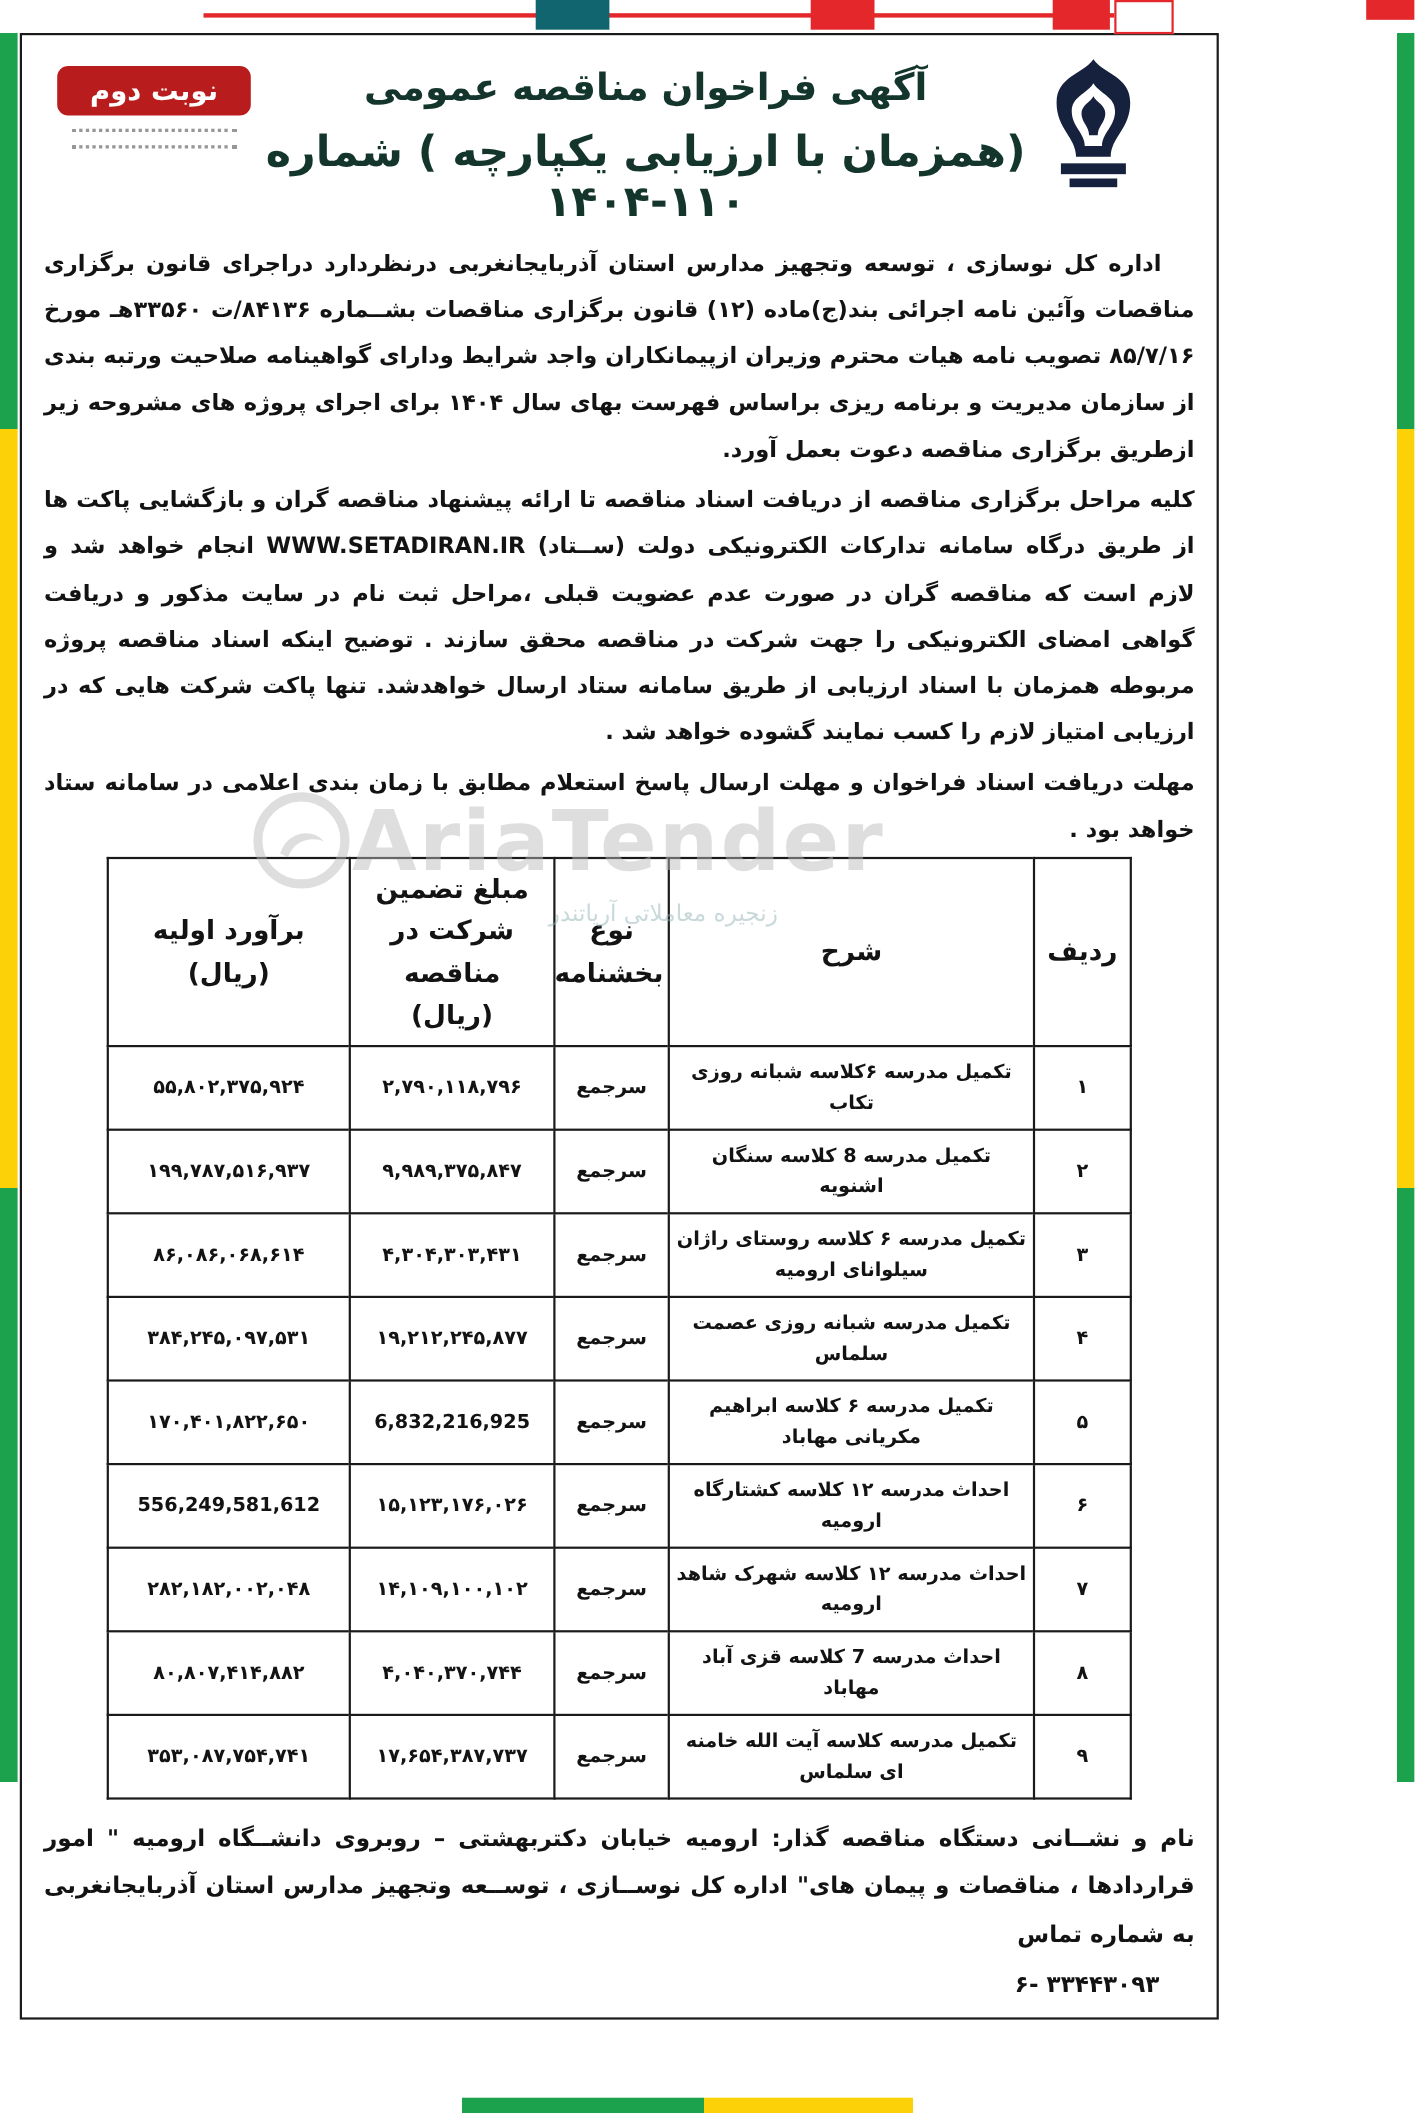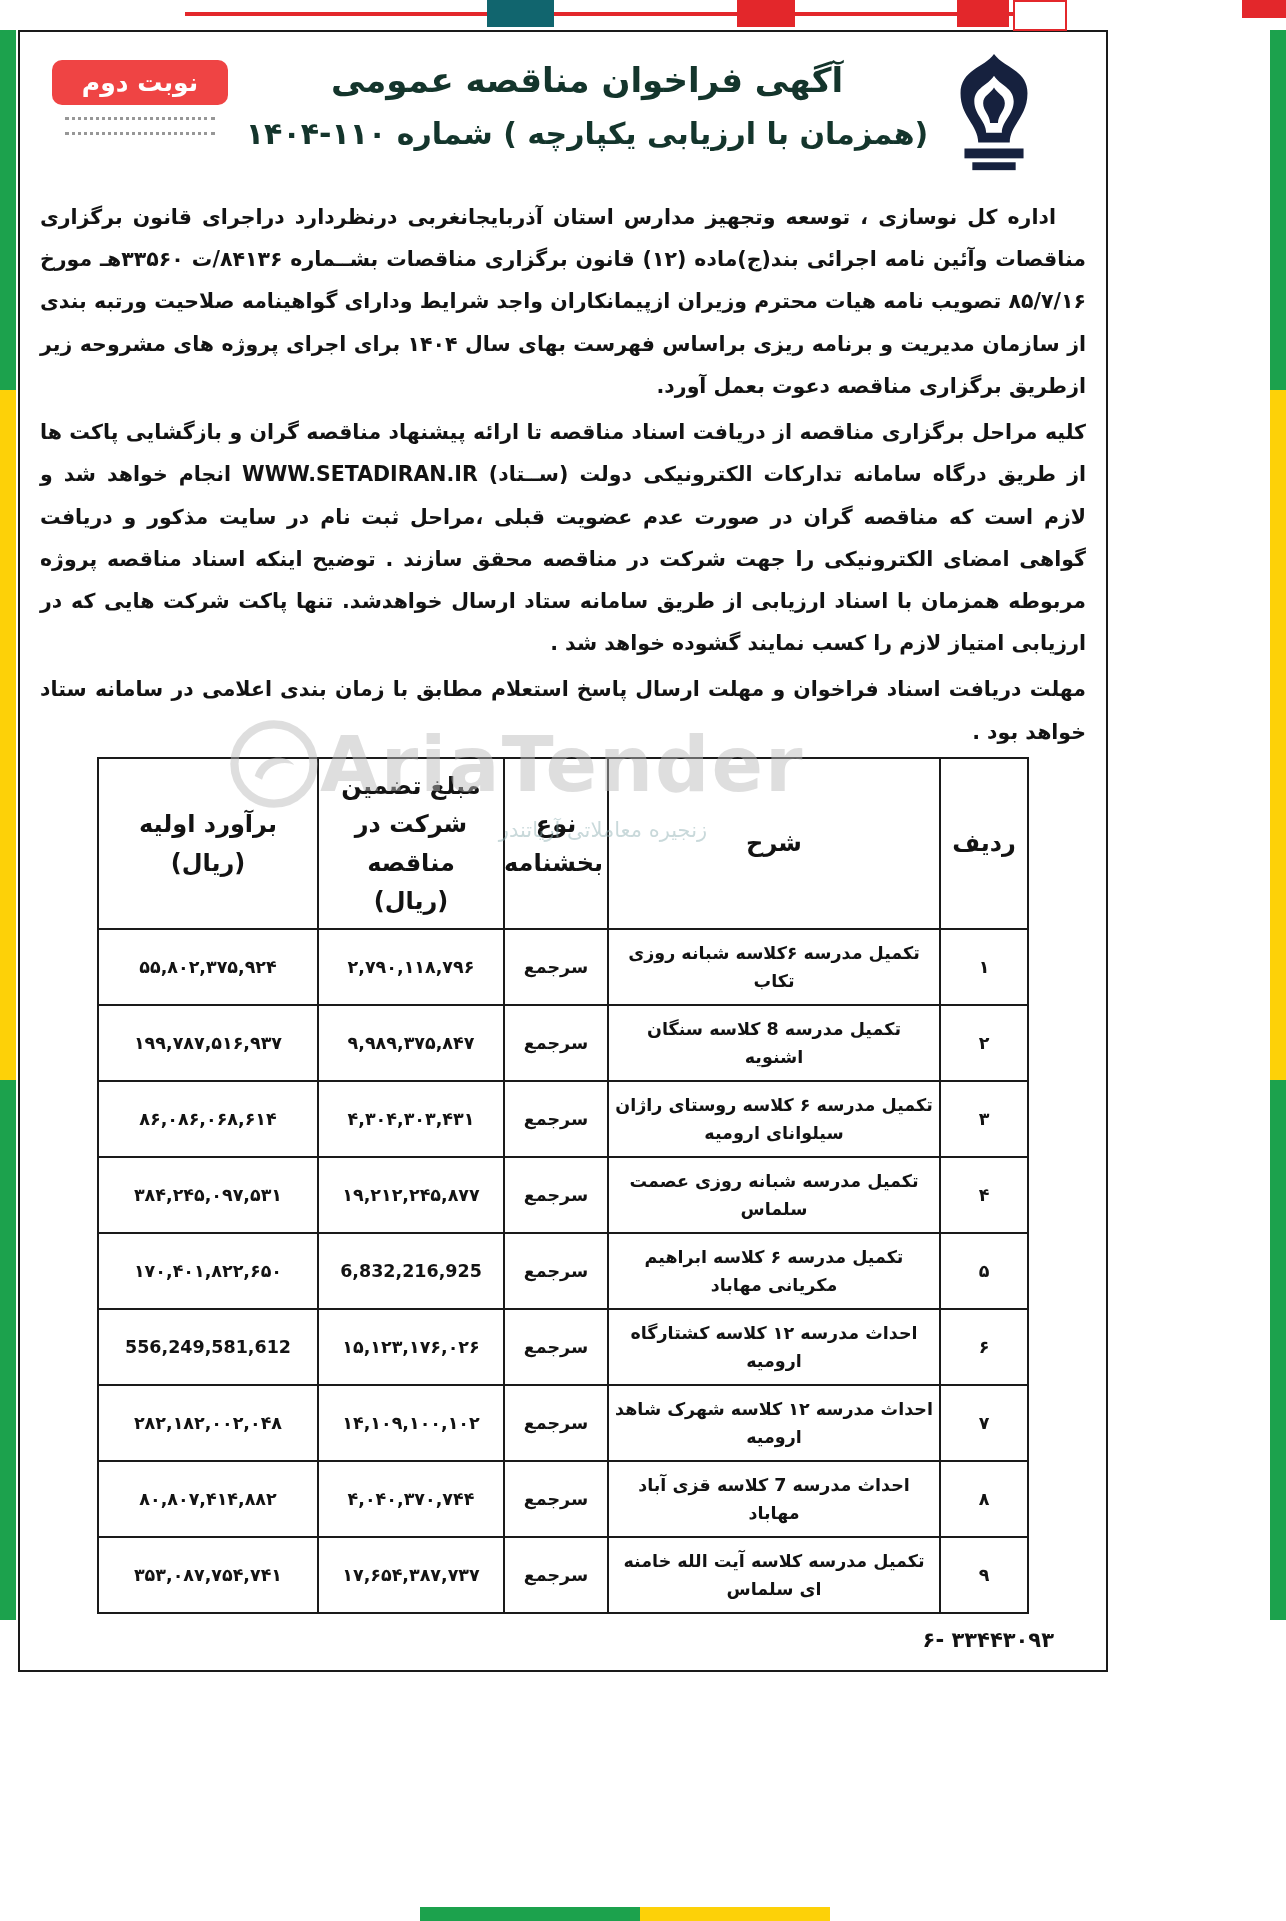--- a/index.html
+++ b/index.html
@@ -36,23 +36,23 @@
   .doc{
     position:absolute;left:18px;top:30px;width:1046px;min-height:1528px;
     background:#fff;border:2px solid #1a1a1a;
     padding:16px 20px 18px;direction:rtl;color:#131313;z-index:2;
   }
 
   .doc-header{display:flex;align-items:flex-start;margin-bottom:12px;}
   .logo{flex:0 0 110px;margin-right:42px;padding-top:4px;}
   .titles{flex:1;text-align:center;padding-top:12px;}
   .title1{font-size:34px;font-weight:bold;color:#14352c;margin-bottom:16px;}
-  .title2{font-size:30px;font-weight:bold;color:#14352c;}
+  .title2{font-size:39px;font-weight:bold;color:#14352c;}
   .badge-col{flex:0 0 200px;display:flex;flex-direction:column;align-items:center;padding-top:12px;}
-  .badge{background:#ef4444;color:#fff;border-radius:10px;padding:8px 30px;font-size:25px;font-weight:bold;}
+  .badge{background:#b91c1c;color:#fff;border-radius:10px;padding:8px 30px;font-size:25px;font-weight:bold;}
   .dotline{width:150px;height:12px;border-bottom:3px dotted #979797;}
 
   .body-text p{font-size:20.5px;font-weight:bold;line-height:2.06;text-align:justify;margin:0 0 4px 0;}
   .body-text p.p1{text-indent:30px;}
 
   .subject{color:#f0500e;font-size:23px;font-weight:bold;margin:8px 2px 10px;text-align:right;}
 
   table{border-collapse:collapse;table-layout:fixed;width:930px;margin:2px auto 14px;}
   th,td{border:2px solid #1a1a1a;text-align:center;vertical-align:middle;font-weight:bold;color:#131313;}
   th{font-size:24px;padding:8px 4px;white-space:pre-line;line-height:1.6;}
@@ -207,20 +207,21 @@
         <tr>
           <td>۹</td>
           <td>تکمیل مدرسه کلاسه آیت الله خامنه ای سلماس</td>
           <td>سرجمع</td>
           <td>۱۷,۶۵۴,۳۸۷,۷۳۷</td>
           <td>۳۵۳,۰۸۷,۷۵۴,۷۴۱</td>
         </tr>
       </tbody>
     </table>
 
+    <p class="footer-text">نام و نشــانی دستگاه مناقصه گذار: ارومیه خیابان دکتربهشتی – روبروی دانشــگاه ارومیه  " امور قراردادها ، مناقصات و پیمان های" اداره کل نوســازی ، توســعه وتجهیز مدارس استان آذربایجانغربی  به شماره تماس</p>
     <p class="phone">۳۳۴۴۳۰۹۳ -۶</p>
   </div>
 
   <div class="watermark">
     <div class="wm-row">
       <svg class="wm-logo" viewBox="0 0 100 100" aria-hidden="true">
         <circle cx="50" cy="50" r="43" fill="none" stroke="#bcbcbc" stroke-width="9"></circle>
         <path d="M29 63 C36 40 62 38 72 51 C62 46 42 49 37 67 Z" fill="#bcbcbc"></path>
       </svg>
       <span class="wm-brand">AriaTender</span>

